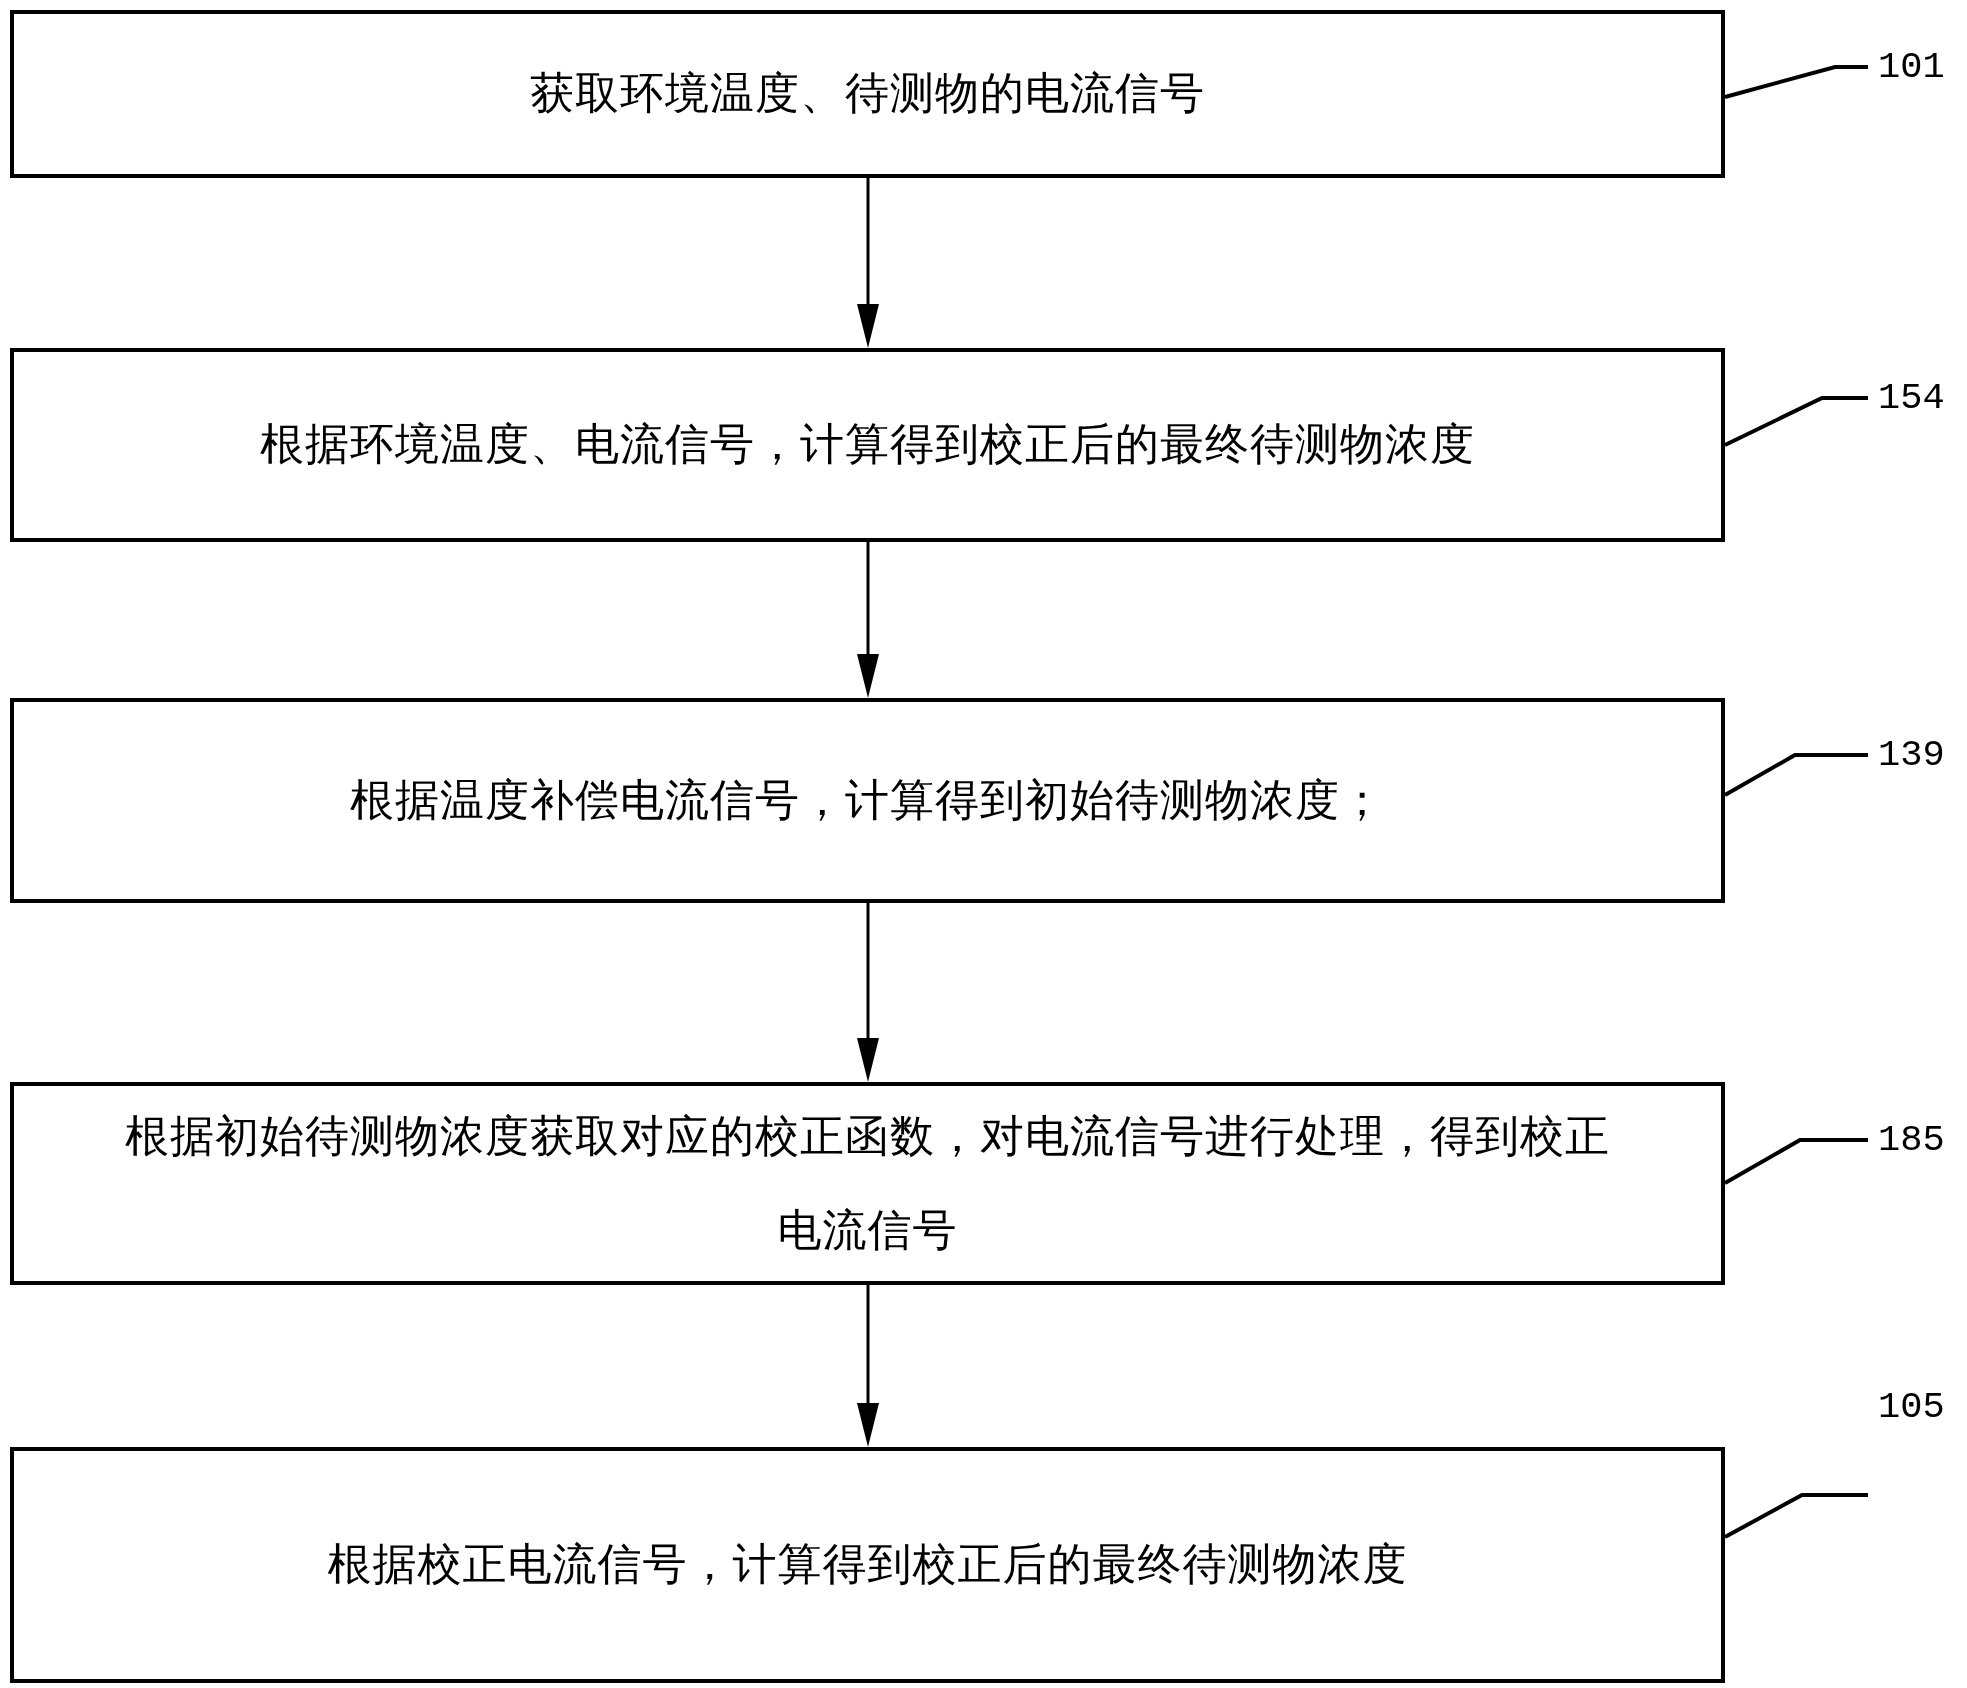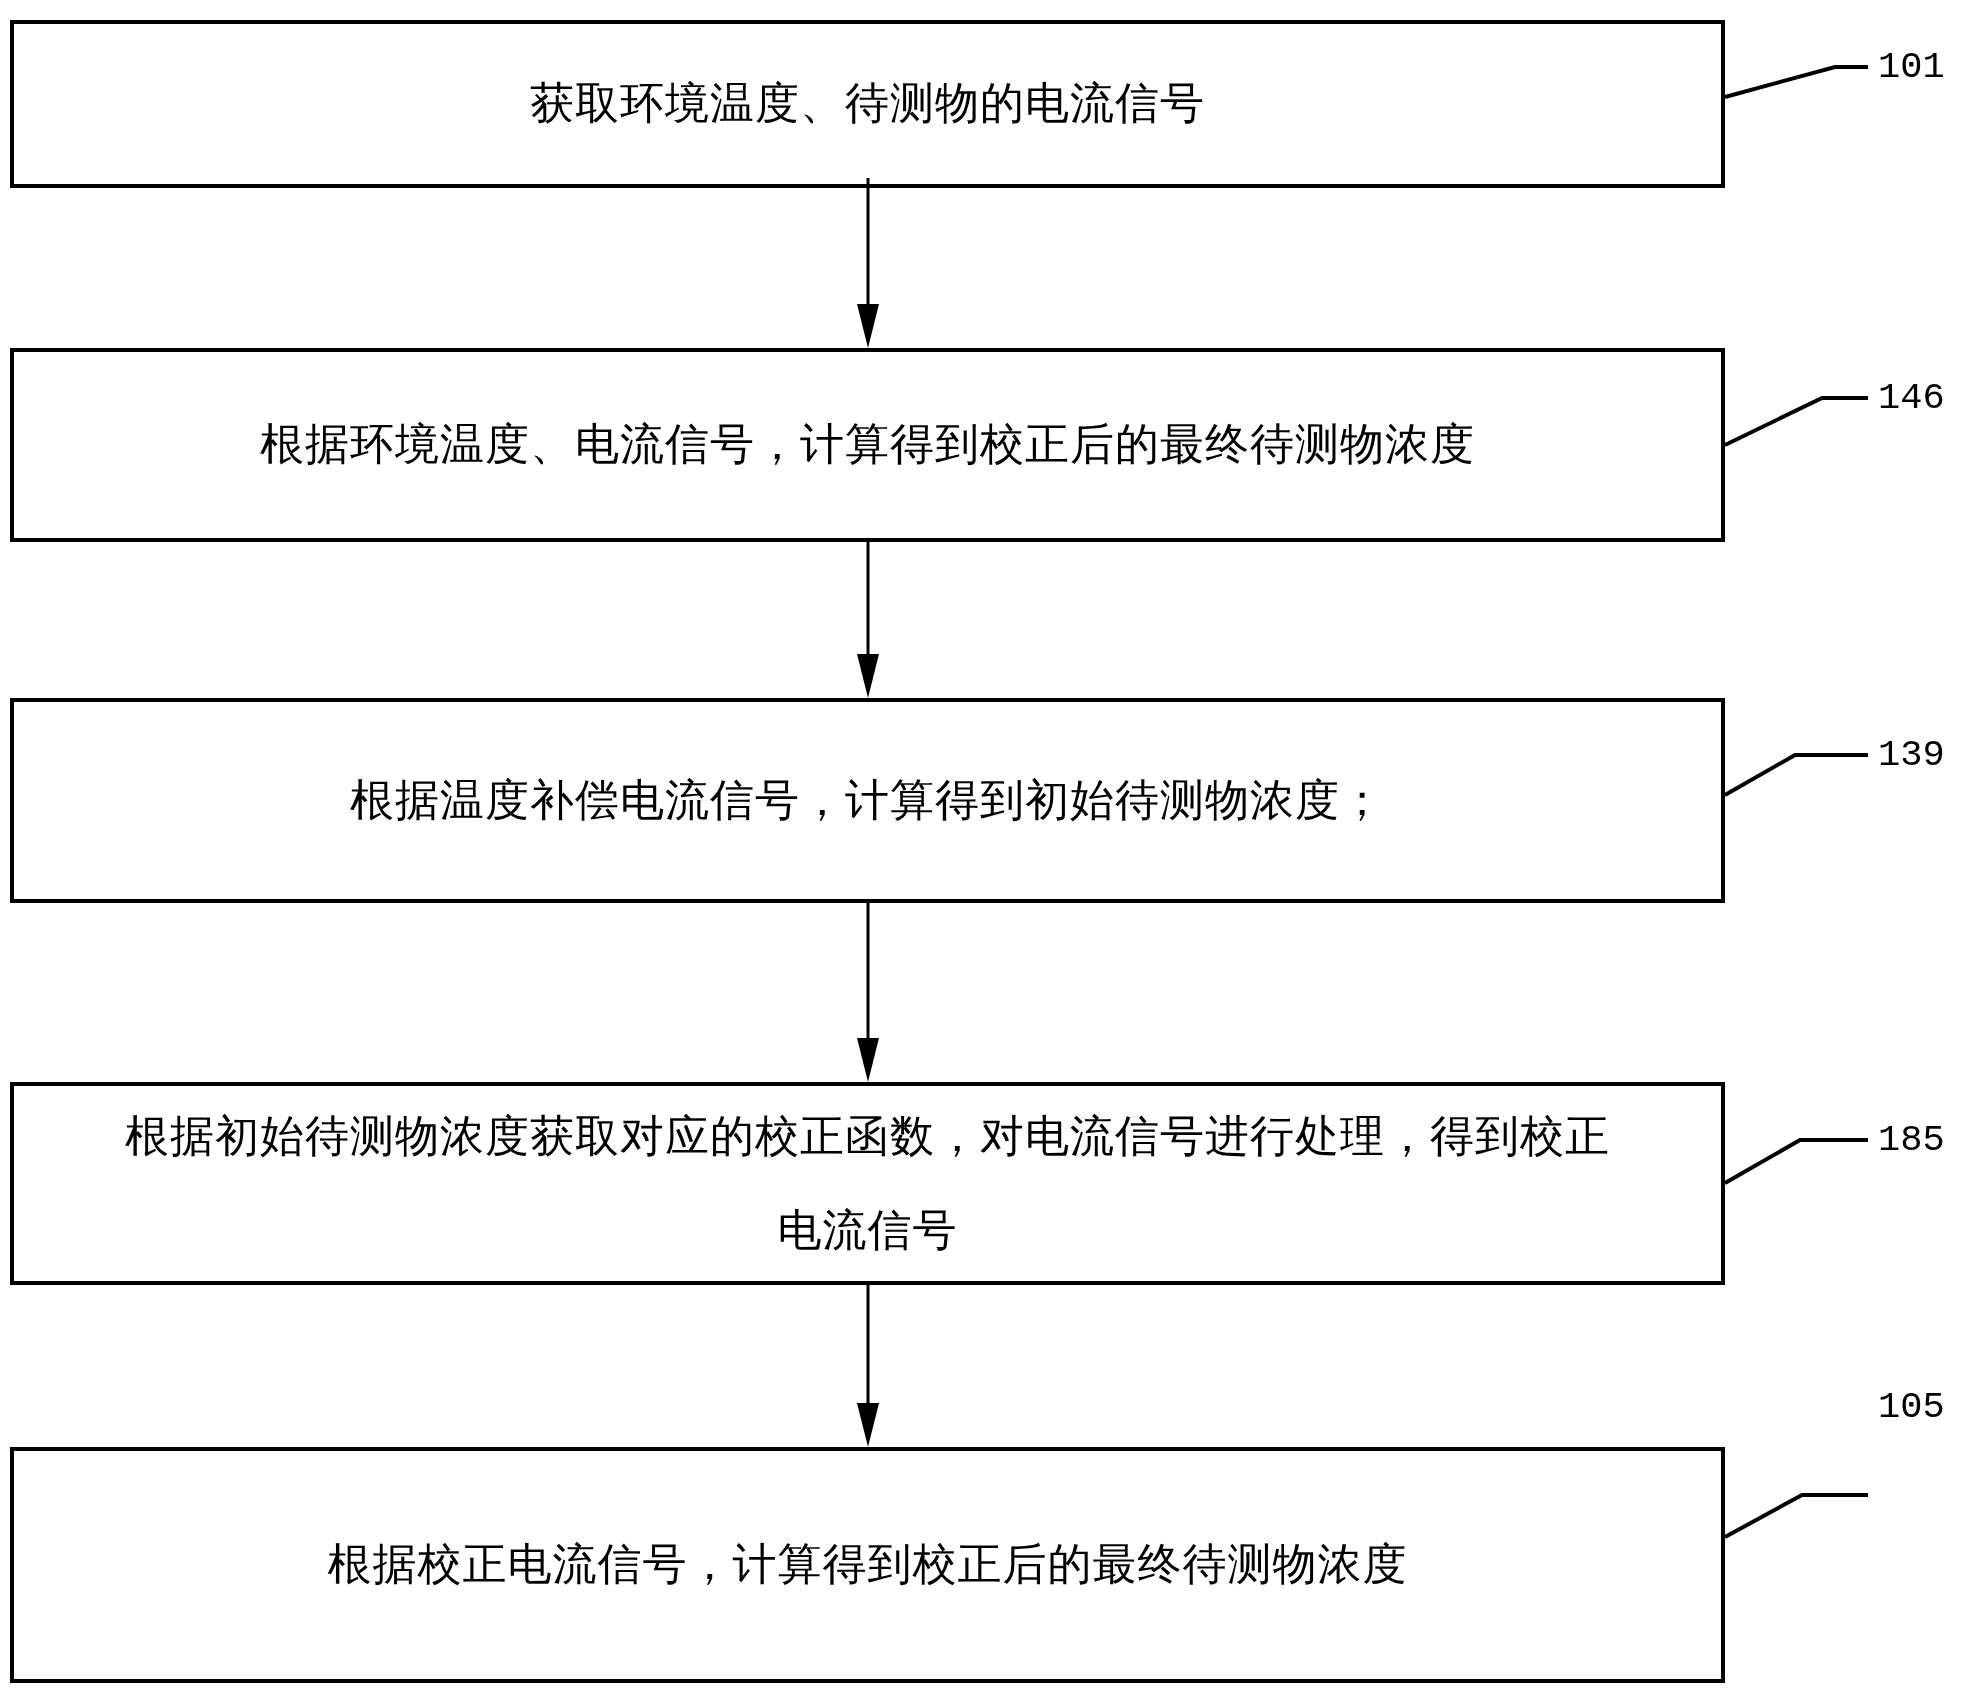--- a/index.html
+++ b/index.html
@@ -30,21 +30,21 @@
   }
   .box-text {
     font-size: 44px;
     line-height: 94px;
     letter-spacing: 1px;
     padding: 0 40px;
   }
   .box-text .line {
     display: block;
   }
-  #box-101 { top: 20px;   height: 168px; }
+  #box-101 { top: 10px;   height: 168px; }
   #box-102 { top: 348px;  height: 194px; }
   #box-103 { top: 698px;  height: 205px; }
   #box-104 { top: 1082px; height: 203px; }
   #box-105 { top: 1447px; height: 236px; }
 
   .connector-layer {
     position: absolute;
     left: 0;
     top: 0;
     width: 1967px;
@@ -125,18 +125,18 @@
     </g>
 
     <polyline points="1725,97 1835,67 1868,67" fill="none" stroke="#000000" stroke-width="4"></polyline>
     <polyline points="1725,445 1822,398 1868,398" fill="none" stroke="#000000" stroke-width="4"></polyline>
     <polyline points="1725,795 1795,755 1868,755" fill="none" stroke="#000000" stroke-width="4"></polyline>
     <polyline points="1725,1183 1800,1140 1868,1140" fill="none" stroke="#000000" stroke-width="4"></polyline>
     <polyline points="1725,1537 1802,1495 1868,1495" fill="none" stroke="#000000" stroke-width="4"></polyline>
   </svg>
 
   <div class="ref-label" id="ref-101">101</div>
-  <div class="ref-label" id="ref-102">146</div>
+  <div class="ref-label" id="ref-102">154</div>
   <div class="ref-label" id="ref-103">139</div>
   <div class="ref-label" id="ref-104">185</div>
   <div class="ref-label" id="ref-105">105</div>
 
 </div>
 
 </body></html>

